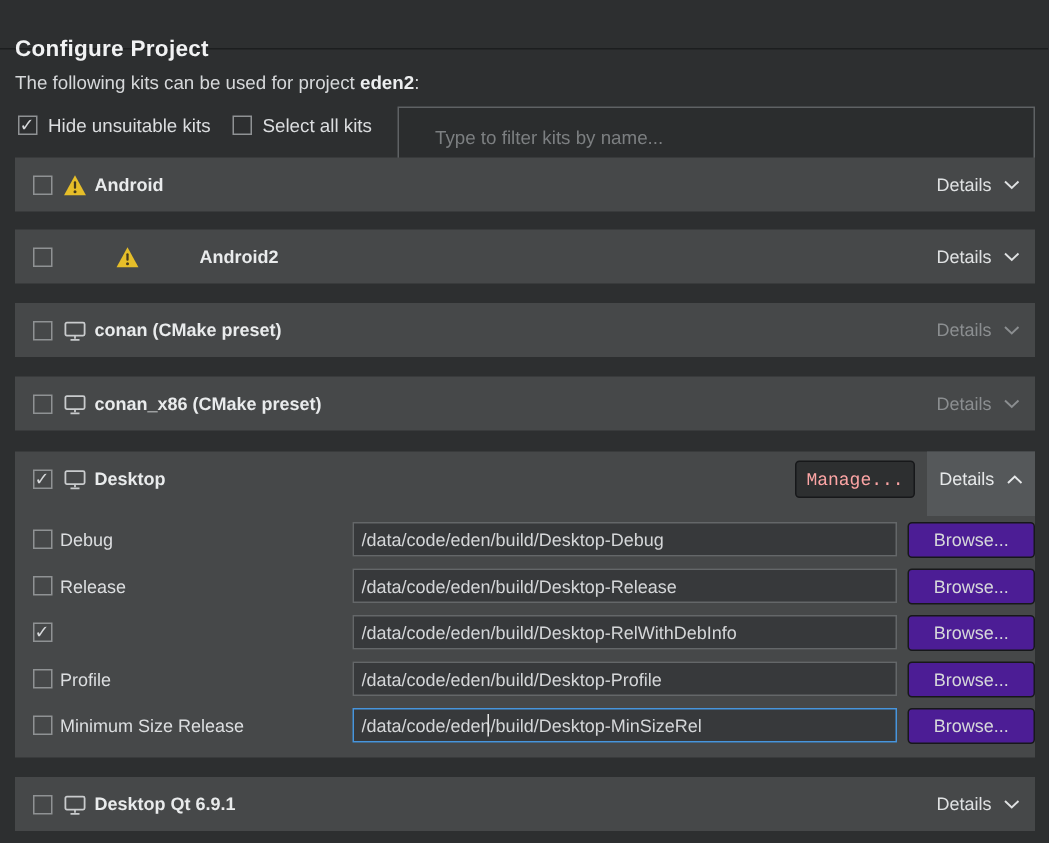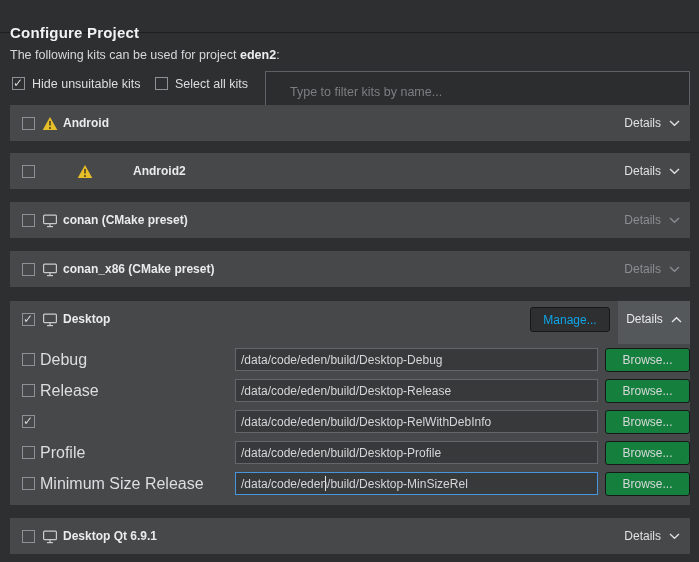--- a/index.html
+++ b/index.html
@@ -42,39 +42,39 @@
   .row-conan     { top:202px; }
   .row-conanx86  { top:251px; }
   .row-qt        { top:518px; }
 
   
   .desktop-panel { position:absolute; left:10px; top:301px; width:680px; height:204px; background:#464849; }
   .panel-header { position:absolute; left:0; top:0; right:16px; height:36px; display:flex; align-items:center; }
   .panel-header .checkbox { margin-left:12px; }
 
   .manage-btn { position:absolute; left:520px; top:6px; width:80px; height:25px; background:#2d2f30;
-    border:1px solid #17181a; border-radius:3px; color:#0ea5e9; font-size:12px; font-family:Liberation Sans, sans-serif;
+    border:1px solid #17181a; border-radius:3px; color:#fca5a5; font-size:12px; font-family:Liberation Mono, monospace;
     display:flex; align-items:center; justify-content:center; cursor:default; }
 
   .details-toggle { position:absolute; right:0; top:0; width:72px; height:43px; background:#55585a;
     display:flex; justify-content:center; align-items:flex-start; padding-top:11px; gap:8px;
     font-size:12px; color:#e6e8e9; cursor:default; }
 
   .cfg-row { position:absolute; left:0; width:680px; height:31px; }
   .cfg-row .checkbox { position:absolute; left:12px; top:8px; }
-  .cfg-label { position:absolute; left:30px; top:0; line-height:30px; font-size:16px; color:#dcdee0; }
+  .cfg-label { position:absolute; left:30px; top:0; line-height:30px; font-size:12px; color:#dcdee0; }
   .cfg-0 { top:44px; } .cfg-1 { top:75px; } .cfg-2 { top:106px; } .cfg-3 { top:137px;padding-left:24px; } .cfg-4 { top:168px; }
 
   .input-wrap { position:absolute; left:225px; top:3px; width:363px; height:23px;border-radius:10px; }
   .path-input { width:100%; height:100%; background:#37393b; border:1px solid #646769; color:#d4d6d8;
     font-size:12px; padding:0 5px; font-family:inherit; outline:none; }
   .input-wrap.focused .path-input { border:1px solid #4795dd; }
   .caret { position:absolute; left:90px; top:4px; width:1px; height:15px; background:#e6e6e6; }
 
-  .browse-btn { position:absolute; left:595px; top:3px; width:85px; height:24px; background:#15803d;
+  .browse-btn { position:absolute; left:595px; top:3px; width:85px; height:24px; background:#4c1d95;
     border:1px solid #17181a; border-radius:3px; color:#d6d8da; font-size:12px; font-family:inherit;
     display:flex; align-items:center; justify-content:center; cursor:default; }
 
   svg { display:block; }
 </style>
 </head>
 <body>
 
 <div class="app">
 

